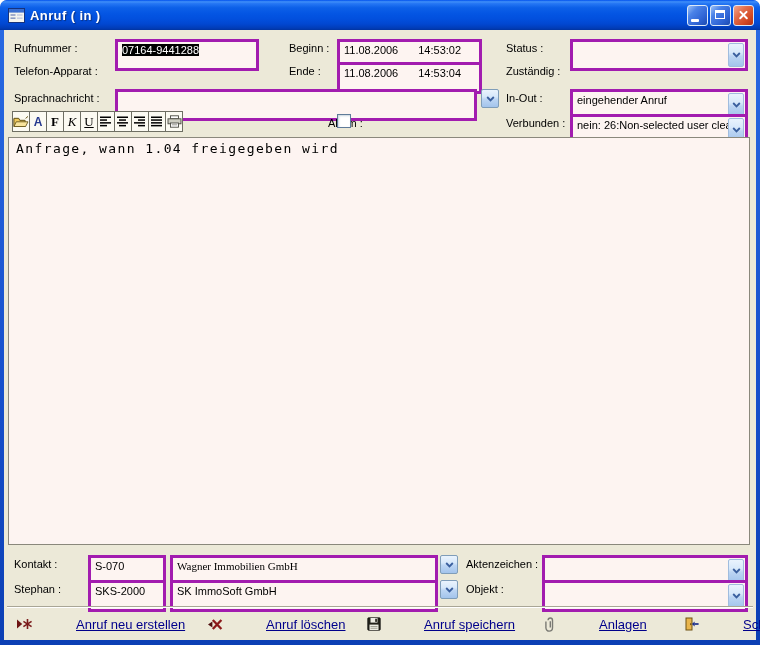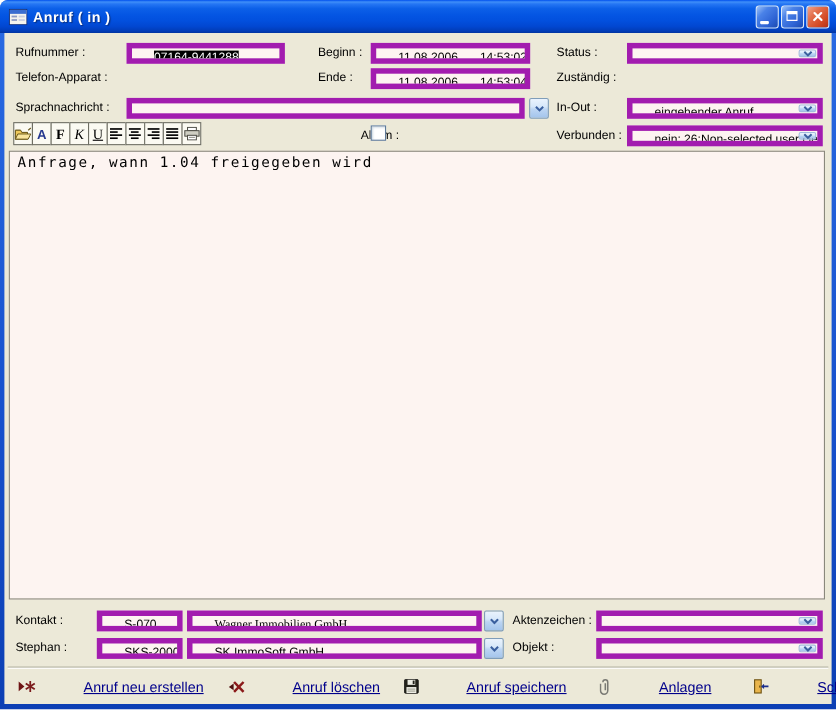--- a/index.html
+++ b/index.html
@@ -24,26 +24,26 @@
   .wbtn.b-min,.wbtn.b-max{background:linear-gradient(135deg,#9CC1F7 0%,#4A82E8 30%,#2E63D4 70%,#1C4BB0 100%);}
   .wbtn.b-close{background:linear-gradient(135deg,#F4A58B 0%,#E26E4B 35%,#D44A24 70%,#B33014 100%);}
   .g-min{position:absolute;left:3px;bottom:3px;width:8px;height:3px;background:#fff;border-radius:1px;}
   .g-max{position:absolute;left:4px;top:4px;width:10px;height:9px;border:1px solid #fff;border-top:3px solid #fff;}
   .g-x1,.g-x2{position:absolute;left:4px;top:8px;width:11px;height:2.4px;background:#fff;border-radius:1px;}
   .g-x1{transform:rotate(45deg);}
   .g-x2{transform:rotate(-45deg);}
   .client{position:absolute;left:4px;top:30px;width:752px;height:610px;background:#ECE9D8;}
   .lbl{position:absolute;font-size:11px;color:#000;white-space:nowrap;}
   .fld{
-    position:absolute;height:19px;background:#FDF4F1;border:5px solid #a21caf;
-    font-size:11px;line-height:15px;color:#000;padding:1px 20px;
+    position:absolute;height:32px;background:#FDF4F1;border:3px solid #a21caf;
+    font-size:11px;line-height:15px;color:#000;padding:1px 4px;
     overflow:hidden;white-space:nowrap;
   }
   .sel{background:#000;color:#fff;}
-  .datefld{display:flex;justify-content:space-between;gap:20px;}
+  .datefld{display:flex;justify-content:flex-start;gap:20px;}
   .combo{padding-right:19px;}
   .combo-btn{
     position:absolute;top:1px;right:1px;bottom:1px;width:16px;
     background:linear-gradient(180deg,#EAF3FD 0%,#D7E8FA 40%,#BCD5F3 55%,#A3C4EC 100%);
     border:1px solid #A0BCDE;border-radius:2px;
     display:flex;align-items:center;justify-content:center;
   }
   .drop-btn{
     position:absolute;width:18px;height:19px;
     background:linear-gradient(180deg,#EAF3FD 0%,#D7E8FA 40%,#BCD5F3 55%,#A3C4EC 100%);
@@ -232,21 +232,21 @@
       <span class="combo-btn">
           <svg width="9" height="6">
             <path d="M1.2 1 L4.5 4.4 L7.8 1" fill="none" stroke="#3A5F9E" stroke-width="1.8"></path>
           </svg>
         </span>
     </div>
 
     <div class="notes"><span>Anfrage, wann 1.04 freigegeben wird</span></div>
 
     <span class="lbl" style="left:10px;top:528px;">Kontakt :</span>
-    <div class="fld" style="left:84px;top:525px;width:78px;text-align:center;"><span>S-070</span></div>
+    <div class="fld" style="left:84px;top:525px;width:78px;"><span>S-070</span></div>
     <div class="fld" style="left:166px;top:525px;width:268px;font-family:Liberation Serif, serif;"><span>Wagner Immobilien GmbH</span></div>
     <span class="drop-btn" style="left:436px;top:525px;">
         <svg width="9" height="6">
           <path d="M1.2 1 L4.5 4.4 L7.8 1" fill="none" stroke="#3A5F9E" stroke-width="1.8"></path>
         </svg>
       </span>
 
     <span class="lbl" style="left:462px;top:528px;">Aktenzeichen :</span>
     <div class="fld combo" style="left:538px;top:525px;width:206px;">
       <span></span>

